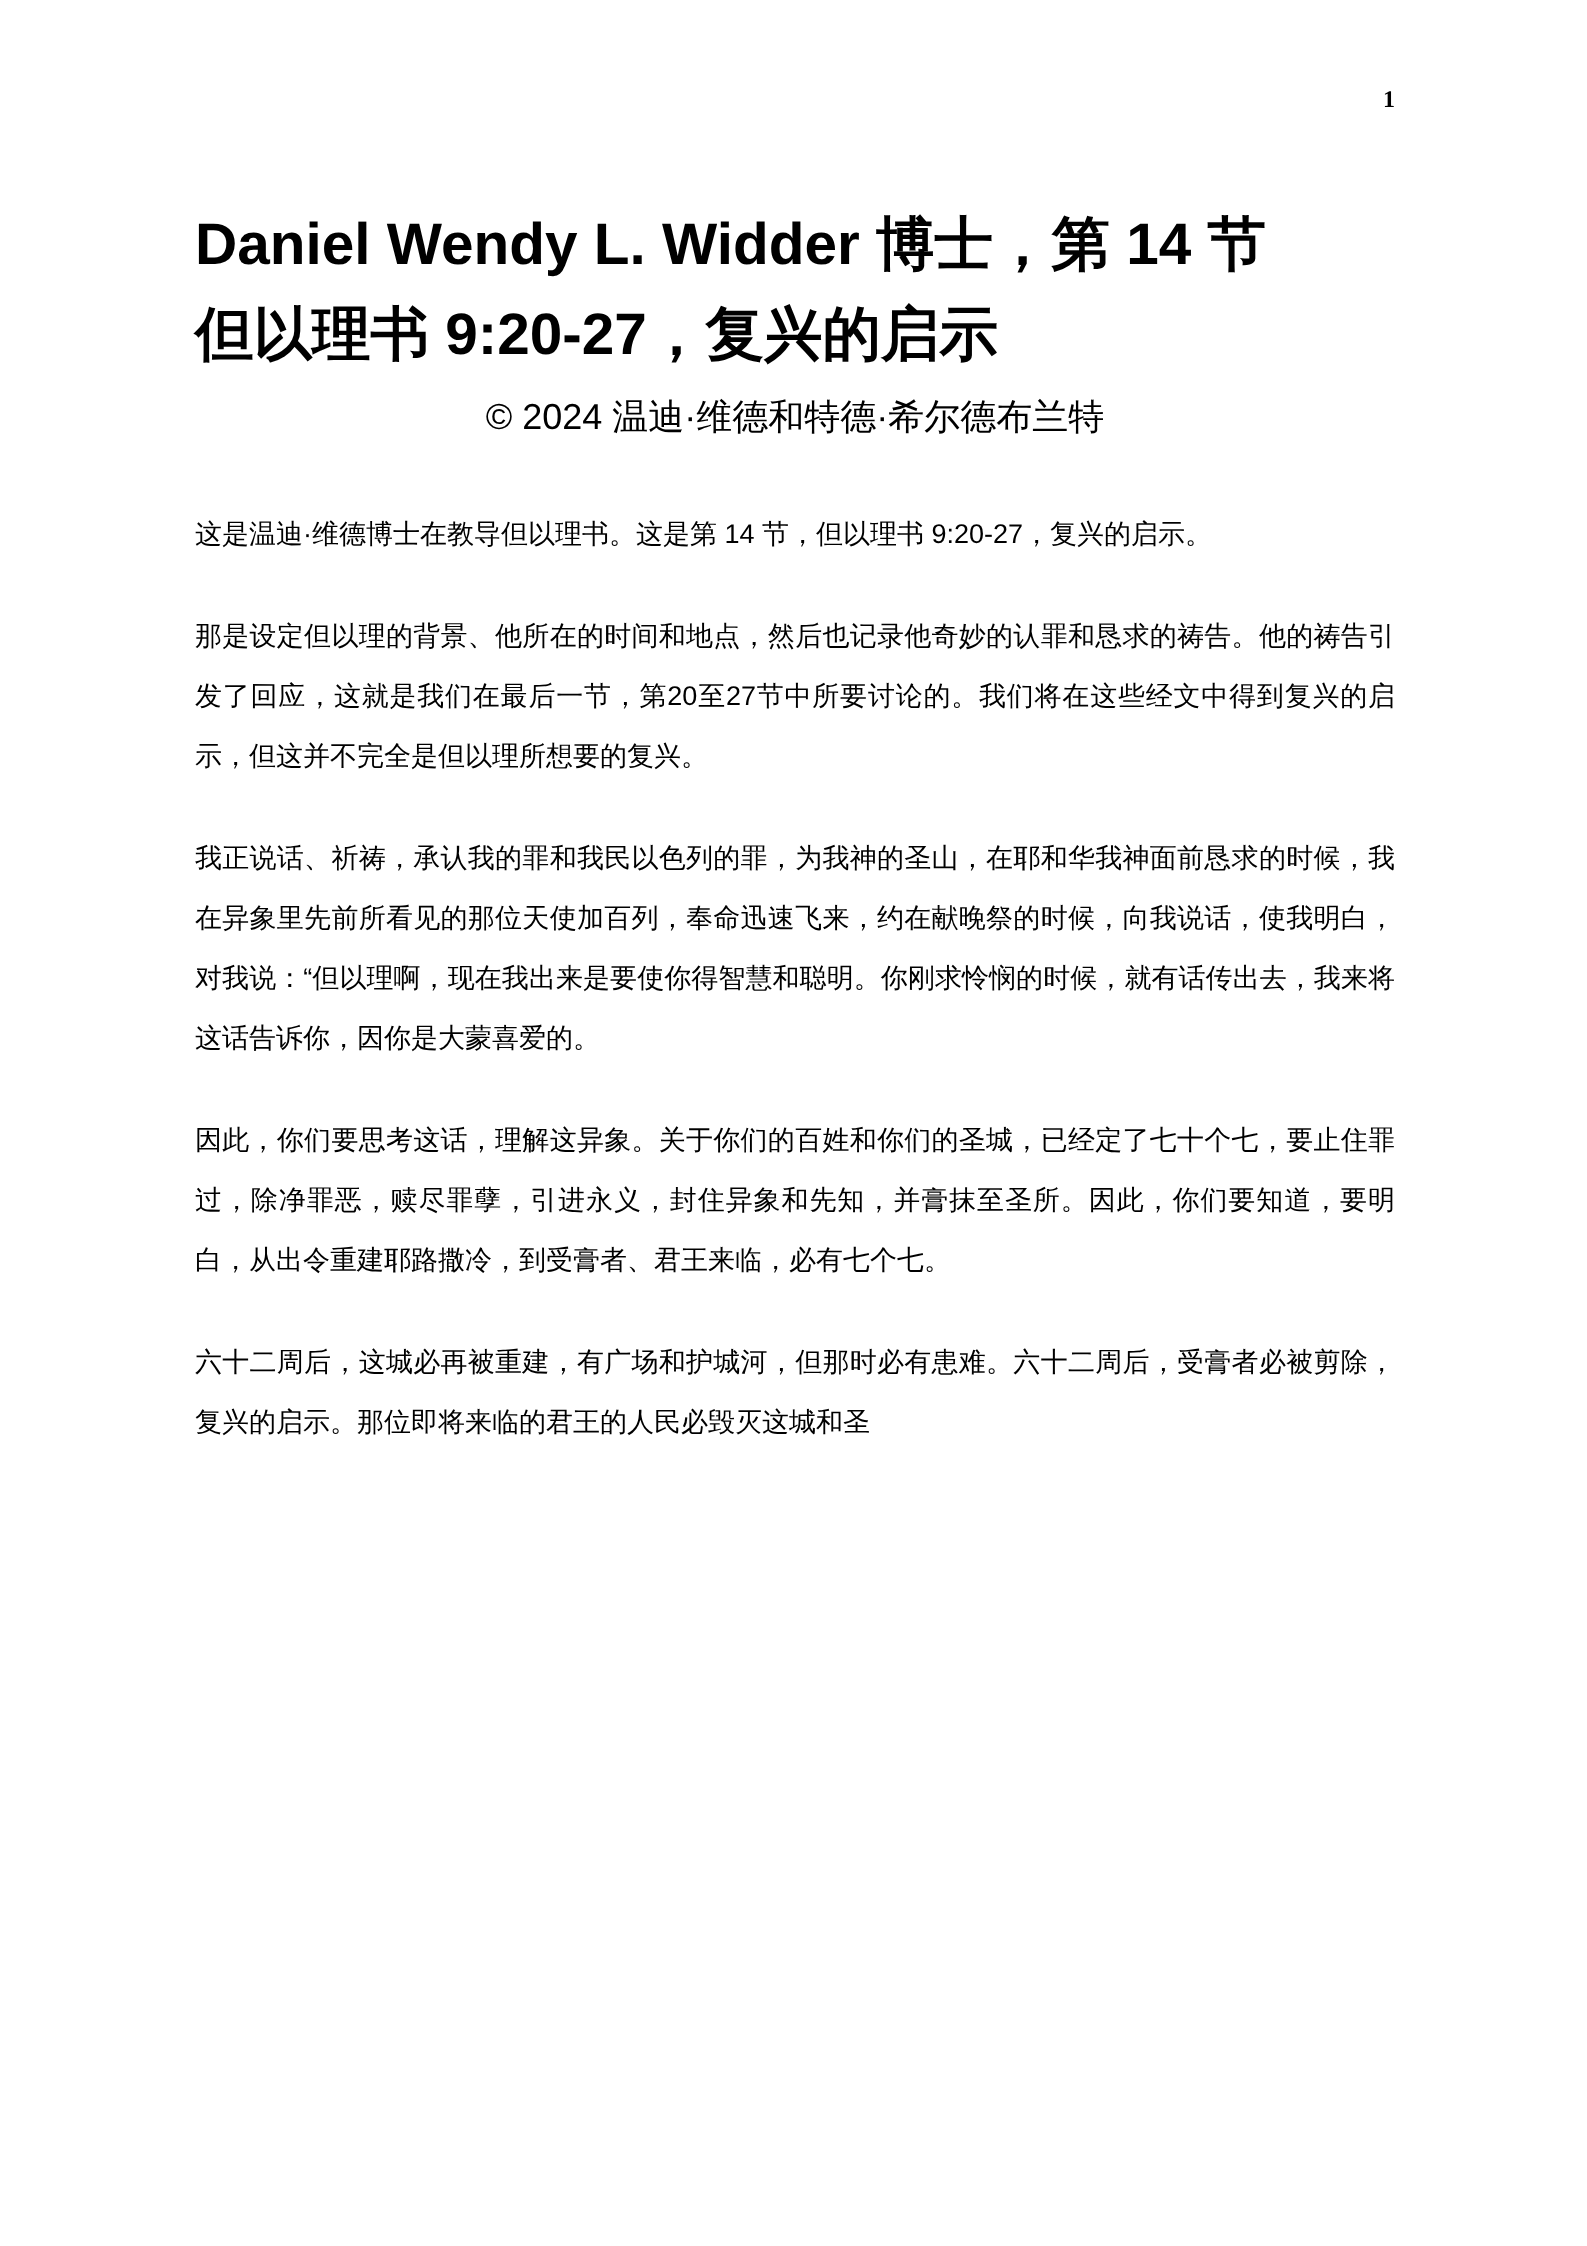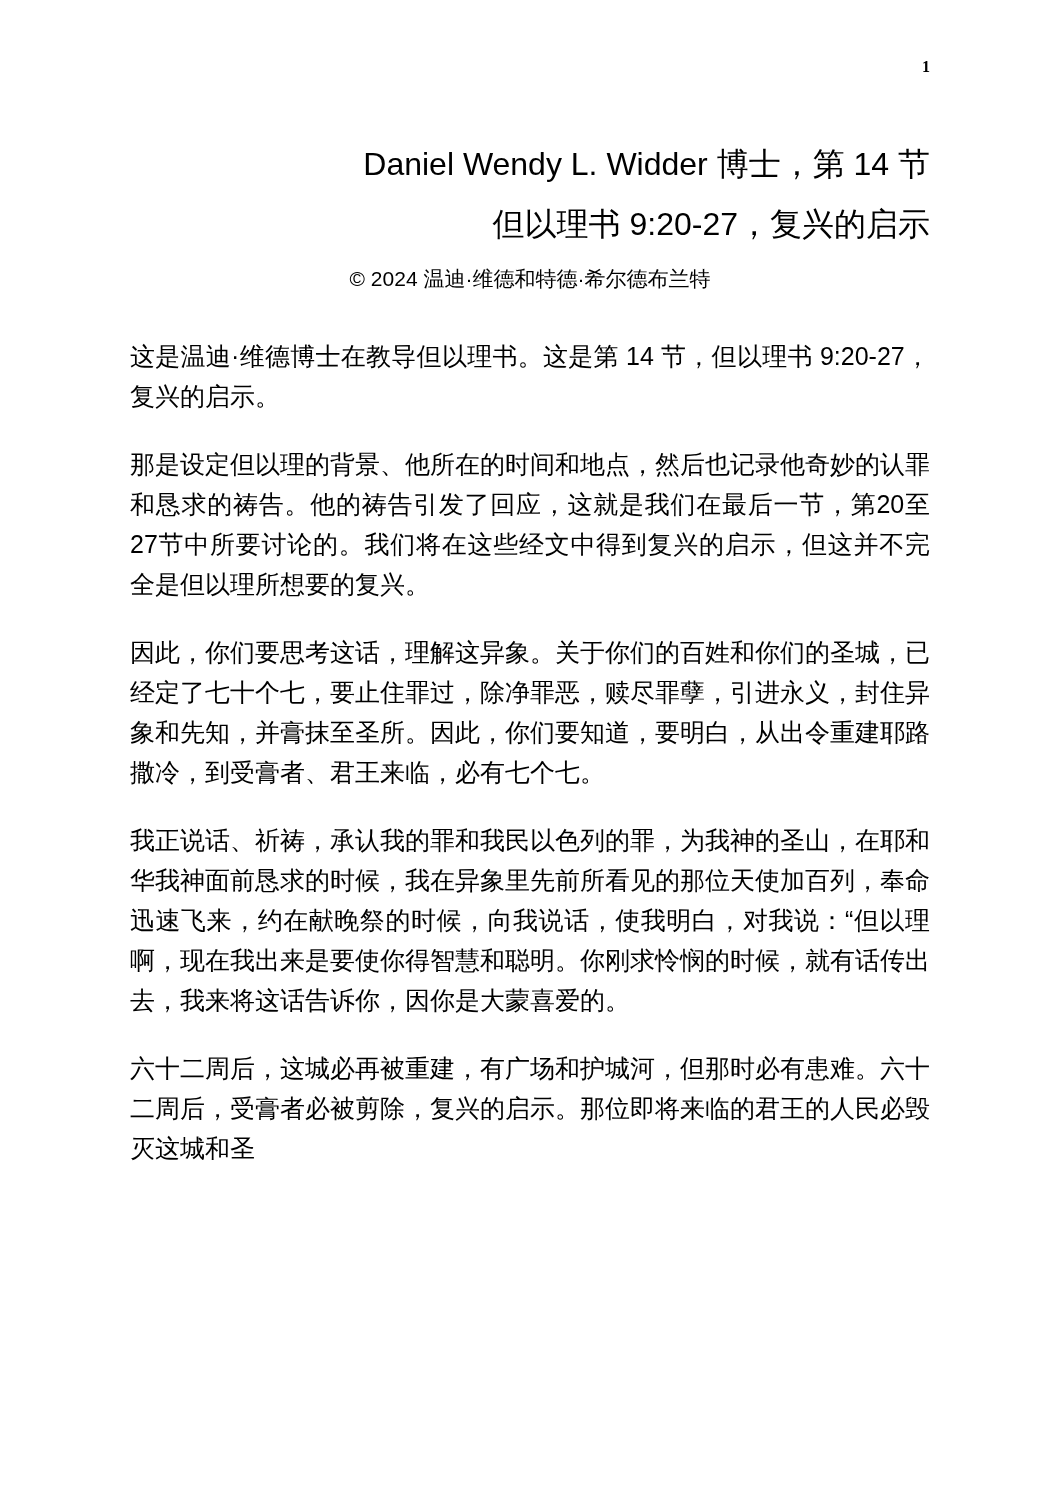--- a/index.html
+++ b/index.html
@@ -27,36 +27,36 @@
     right: 128px;
     font-size: 16px;
     font-weight: bold;
     font-family: "Liberation Serif", serif;
   }
   .content {
     padding: 146px 128px 0 130px;
   }
   .title,
   .subtitle {
-    text-align: right;
-    font-weight: normal;
-    font-size: 32px;
+    text-align: left;
+    font-weight: bold;
+    font-size: 39px;
     line-height: 36px;
     margin: 0 0 24px 0;
   }
   .subtitle {
   }
   .copyright {
     text-align: center;
-    font-size: 21px;
+    font-size: 24px;
     line-height: 26px;
     margin: 0 0 44px 0;
   }
   .body-text p {
-    font-size: 25px;
+    font-size: 18px;
     line-height: 40px;
     margin: 0 0 28px 0;
     text-align: justify;
     text-justify: inter-ideograph;
   }
 </style>
 </head>
 <body>
 
 <div class="page">
@@ -65,18 +65,18 @@
   <div class="content">
     <h1 class="title">Daniel Wendy L. Widder 博士，第 14 节</h1>
 
     <h2 class="subtitle">但以理书 9:20-27，复兴的启示</h2>
 
     <div class="copyright">© 2024 温迪·维德和特德·希尔德布兰特</div>
 
     <div class="body-text">
       <p>这是温迪·维德博士在教导但以理书。这是第 14 节，但以理书 9:20-27，复兴的启示。</p>
       <p>那是设定但以理的背景、他所在的时间和地点，然后也记录他奇妙的认罪和恳求的祷告。他的祷告引发了回应，这就是我们在最后一节，第20至27节中所要讨论的。我们将在这些经文中得到复兴的启示，但这并不完全是但以理所想要的复兴。</p>
+      <p>我正说话、祈祷，承认我的罪和我民以色列的罪，为我神的圣山，在耶和华我神面前恳求的时候，我在异象里先前所看见的那位天使加百列，奉命迅速飞来，约在献晚祭的时候，向我说话，使我明白，对我说：“但以理啊，现在我出来是要使你得智慧和聪明。你刚求怜悯的时候，就有话传出去，我来将这话告诉你，因你是大蒙喜爱的。</p>
       <p>因此，你们要思考这话，理解这异象。关于你们的百姓和你们的圣城，已经定了七十个七，要止住罪过，除净罪恶，赎尽罪孽，引进永义，封住异象和先知，并膏抹至圣所。因此，你们要知道，要明白，从出令重建耶路撒冷，到受膏者、君王来临，必有七个七。</p>
-      <p>我正说话、祈祷，承认我的罪和我民以色列的罪，为我神的圣山，在耶和华我神面前恳求的时候，我在异象里先前所看见的那位天使加百列，奉命迅速飞来，约在献晚祭的时候，向我说话，使我明白，对我说：“但以理啊，现在我出来是要使你得智慧和聪明。你刚求怜悯的时候，就有话传出去，我来将这话告诉你，因你是大蒙喜爱的。</p>
       <p>六十二周后，这城必再被重建，有广场和护城河，但那时必有患难。六十二周后，受膏者必被剪除，复兴的启示。那位即将来临的君王的人民必毁灭这城和圣</p>
     </div>
   </div>
 </div>
 
 </body></html>

